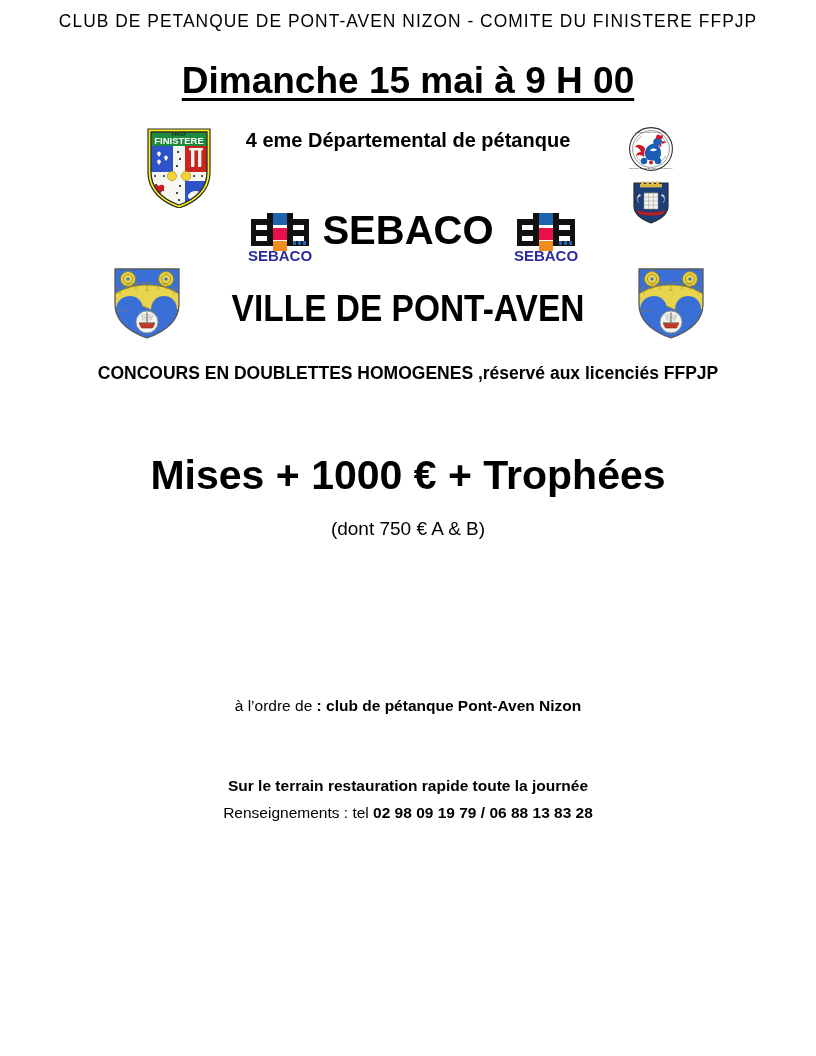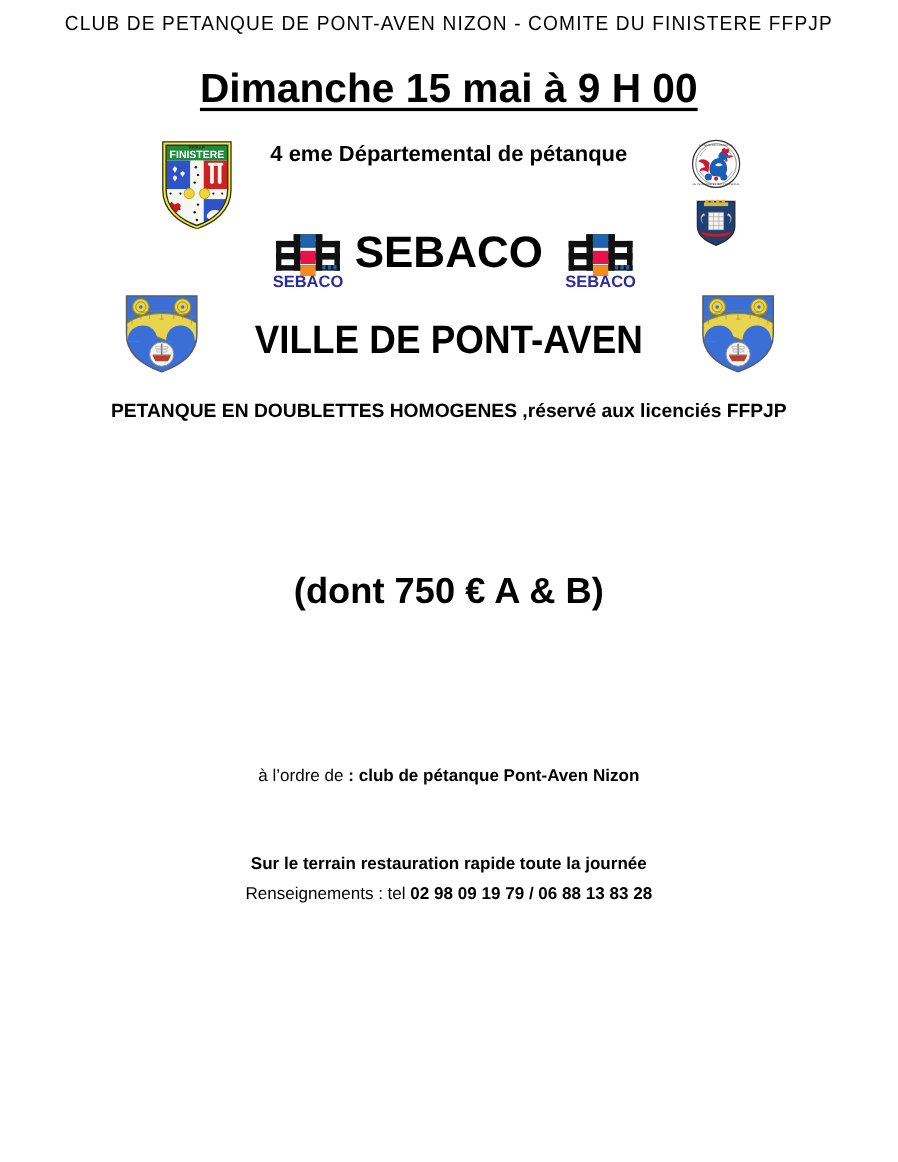--- a/index.html
+++ b/index.html
@@ -92,22 +92,22 @@
   }
 
   
   .mises-line {
     top: 452px;
     font-size: 41px;
     font-weight: bold;
   }
   .dont-line {
     top: 518px;
-    font-size: 33px;
-    font-weight: bold;
+    font-size: 19px;
+    font-weight: normal;
   }
 
   
   .foot {
     font-size: 15.5px;
     font-weight: 400;
   }
   .foot-1 { top: 658px; }
   .foot-2 { top: 697px; }
   .foot-3 { top: 737px; }
@@ -447,23 +447,24 @@
           <path d="M34.4 46.5 h1.2 v10.5 h-1.2 z" fill="#6a6a62"></path>
           <path d="M29.5 49 h5 v2 h-5 z M30.5 52 h4 v2 h-4 z" fill="#f3f3ef" stroke="#8e8e85" stroke-width="0.4"></path>
           <path d="M35.6 49 h5 v2 h-5 z M35.6 52 h4 v2 h-4 z" fill="#f3f3ef" stroke="#8e8e85" stroke-width="0.4"></path>
           <path d="M27 56.2 h16 v1 h-16 z" fill="#8e8e85"></path>
         </g>
       </g>
       <path d="M3 3 H67 V38 C67 56 52 66 35 72 C18 66 3 56 3 38 Z" fill="none" stroke="#5a5a5a" stroke-width="1.3"></path>
     </svg>
   </div>
 
-  <div class="row concours-line">PETANQUE EN DOUBLETTES HOMOGENES ,réservé aux licenciés FFPJP</div>
-
-
+  <div class="row concours-line">CONCOURS EN DOUBLETTES HOMOGENES ,réservé aux licenciés FFPJP</div>
+
+
+  <div class="row mises-line">Mises + 1000 €   +  Trophées</div>
 
   <div class="row dont-line">(dont 750 €  A &amp; B)</div>
 
 
   <div class="row foot foot-2">
     <span>à l’ordre de </span><span class="b">: club de pétanque Pont-Aven Nizon</span>
   </div>
 
 
   <div class="row foot foot-4">Sur le terrain restauration rapide toute la journée</div>

